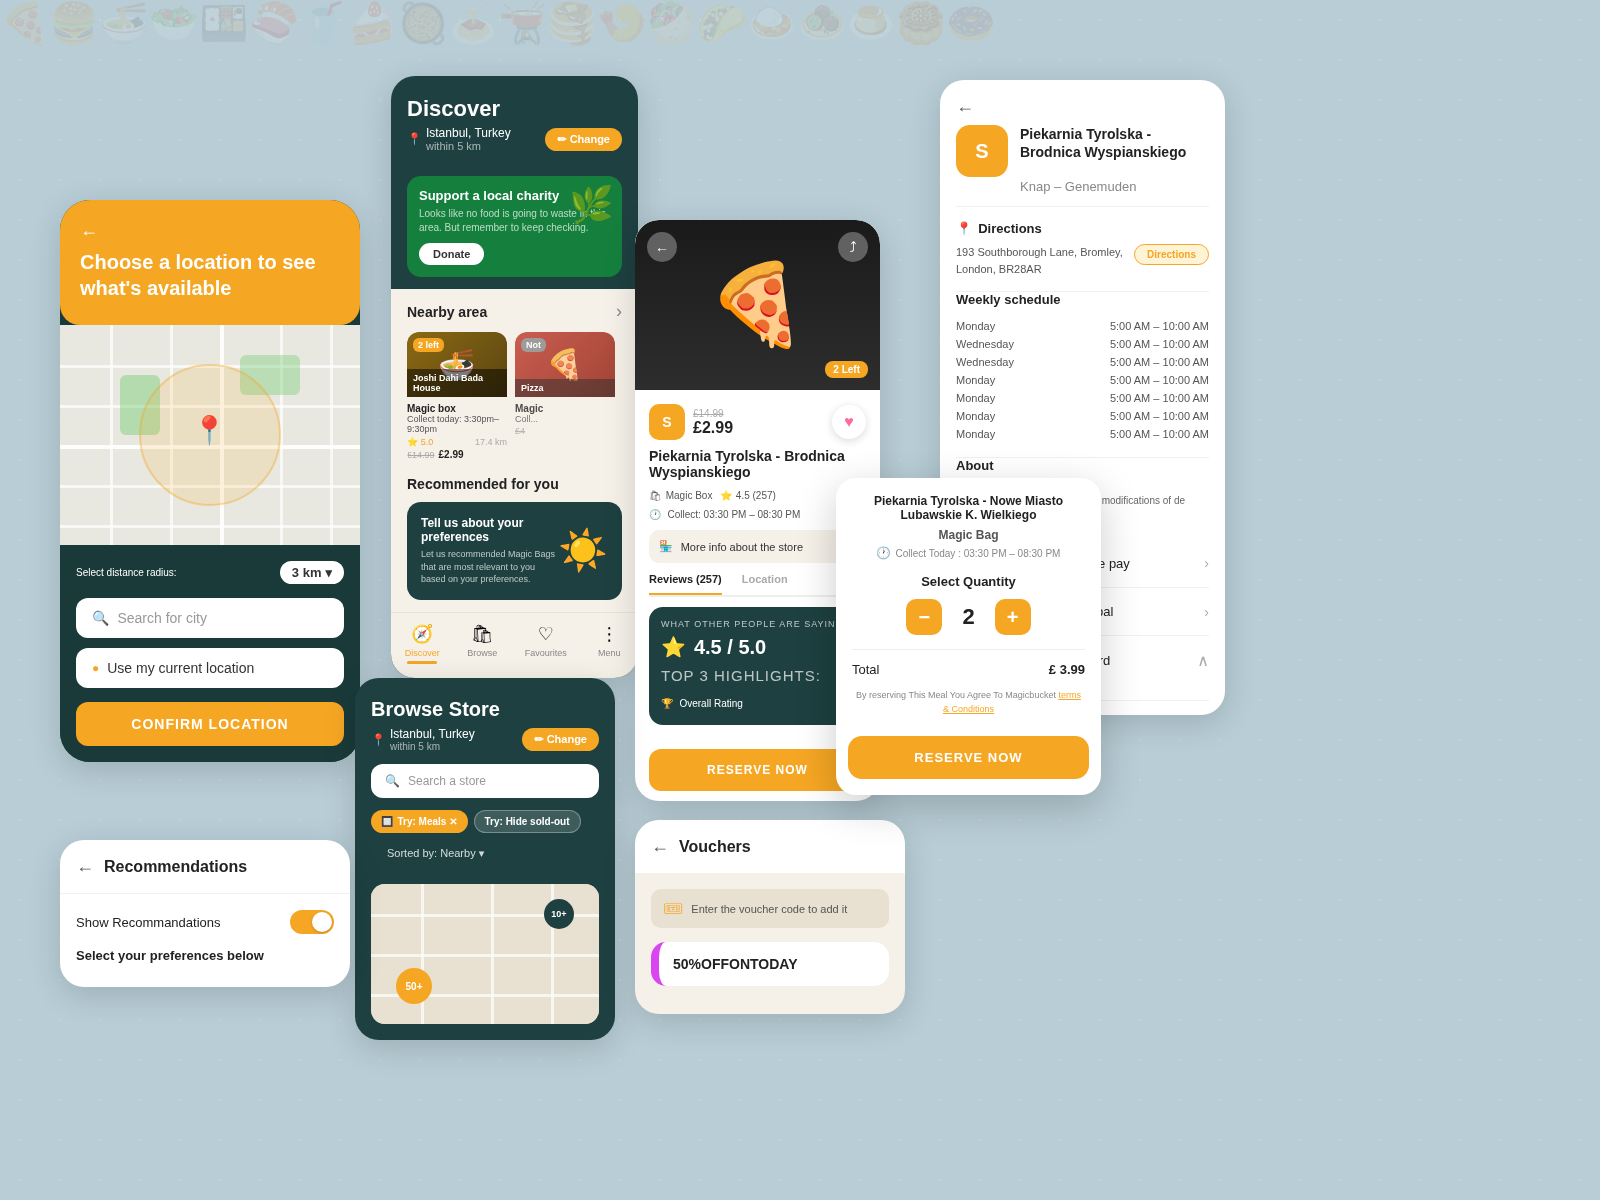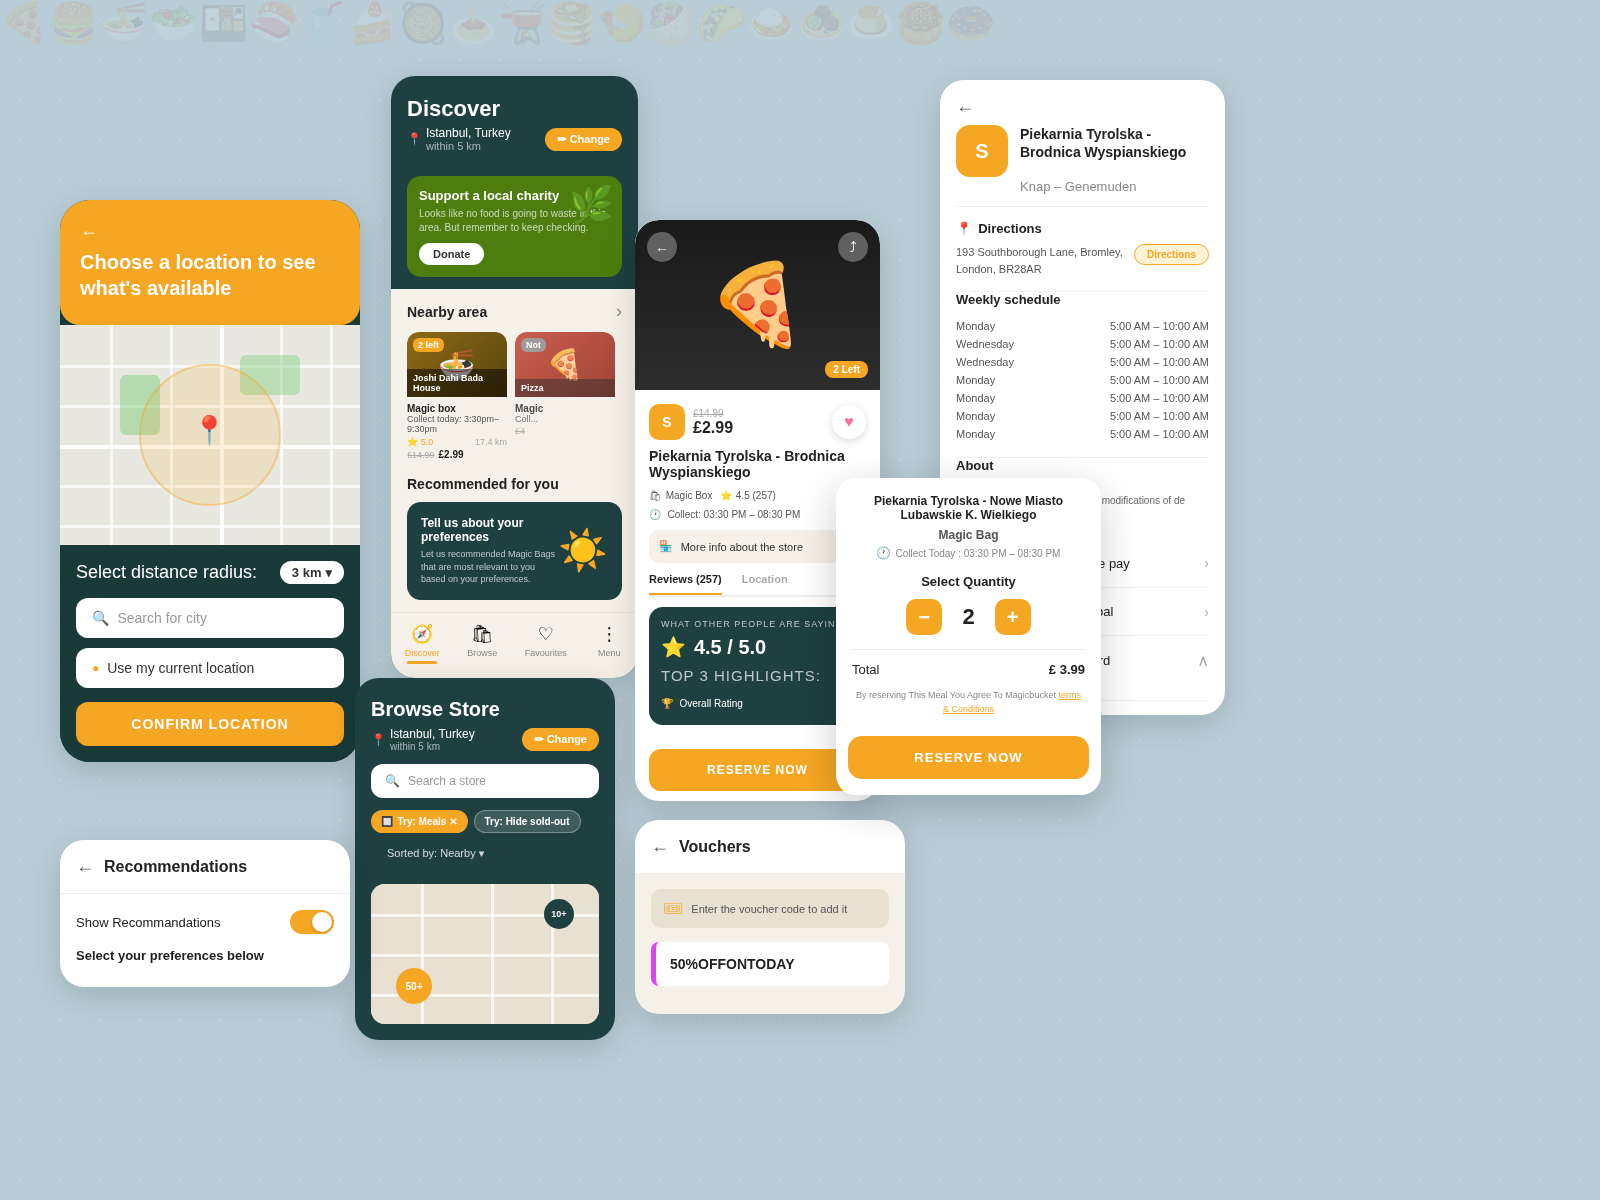--- a/index.html
+++ b/index.html
@@ -68,21 +68,21 @@
       background: #1a3a3a;
     }
     .distance-row {
       display: flex;
       align-items: center;
       justify-content: space-between;
       margin-bottom: 14px;
     }
     .distance-label {
       color: white;
-      font-size: 18px;
+      font-size: 10px;
       font-weight: 500;
     }
     .distance-dropdown {
       background: white;
       border-radius: 20px;
       padding: 4px 12px;
       font-size: 13px;
       font-weight: 600;
       color: #333;
       display: flex;
@@ -159,21 +159,21 @@
       border-radius: 20px;
       padding: 5px 12px;
       font-size: 11px;
       font-weight: 600;
     }
     .charity-section {
       background: #1e4040;
       padding: 12px 16px;
     }
     .charity-card {
-      background: #4d7c0f;
+      background: #15803d;
       border-radius: 14px;
       padding: 12px;
       display: flex;
       align-items: flex-end;
       gap: 10px;
       position: relative;
       overflow: hidden;
     }
     .charity-title {
       color: white;
@@ -481,21 +481,21 @@
       background: #f5f0e8;
       border-radius: 24px;
     }
     .voucher-header { display: flex; align-items: center; gap: 10px; padding: 16px; background: white; border-radius: 24px 24px 0 0; }
     .voucher-back { font-size: 18px; color: #555; }
     .voucher-title { font-size: 16px; font-weight: 700; color: #222; }
     .voucher-body { padding: 16px; }
     .voucher-enter-row { display: flex; align-items: center; gap: 8px; background: #e8e0d0; border-radius: 10px; padding: 10px 12px; margin-bottom: 14px; }
     .voucher-icon { font-size: 16px; color: #f5a623; }
     .voucher-enter-text { font-size: 11px; color: #555; }
-    .voucher-code-area { background: white; border-radius: 8px; padding: 14px; margin-bottom: 12px; border-left: 5px solid #d946ef; }
+    .voucher-code-area { background: white; border-radius: 15px; padding: 14px; margin-bottom: 12px; border-left: 8px solid #d946ef; }
     .voucher-code { font-size: 14px; font-weight: 700; color: #222; }
 
     
     #card-recommendations {
       left: 60px;
       top: 840px;
       width: 290px;
       background: white;
       border-radius: 24px;
     }

